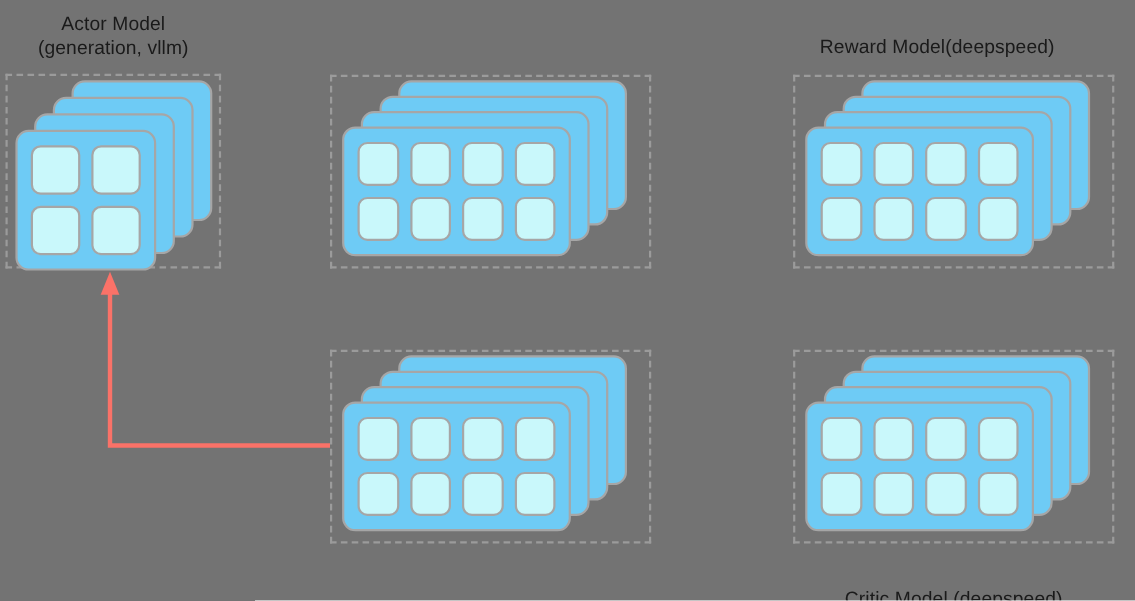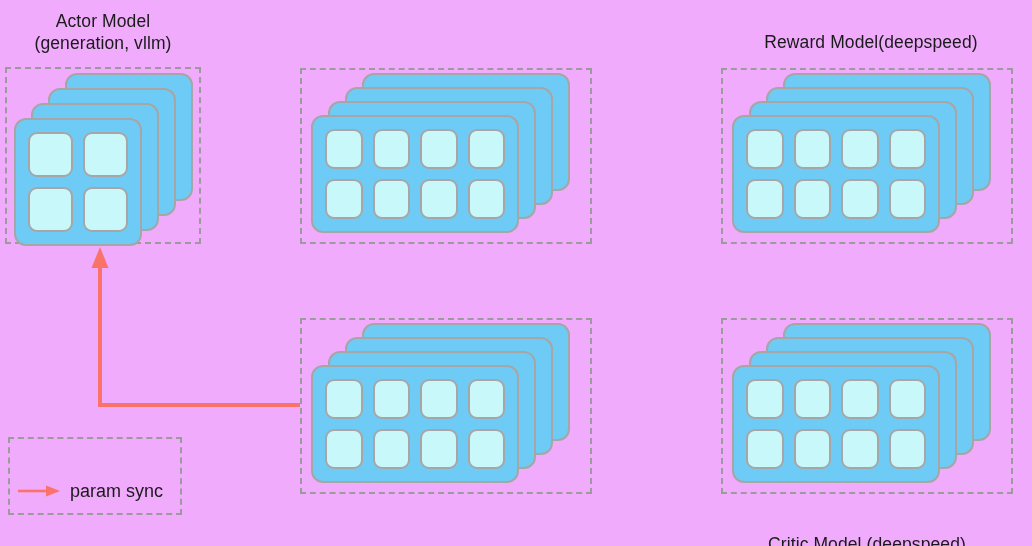--- a/index.html
+++ b/index.html
@@ -8,21 +8,21 @@
     background: #ffffff;
   }
   body {
     font-family: "Liberation Sans", sans-serif;
     -webkit-font-smoothing: antialiased;
   }
   #canvas {
     position: relative;
     width: 1032px;
     height: 546px;
-    background: #f0abfc;
+    background: #737373;
     overflow: hidden;
   }
 
   
   .group {
     position: absolute;
     box-sizing: border-box;
     border: 2px dashed #9b9b9b;
     background: transparent;
   }
@@ -128,21 +128,21 @@
         <div class="chip"></div>
         <div class="chip"></div>
         <div class="chip"></div>
         <div class="chip"></div>
         <div class="chip"></div>
         <div class="chip"></div>
       </div>
     </div>
   </div>
 
-  <div class="caption" style="left:721px; top:31px; width:300px;">Reward Model(deepspeed)</div>
+  <div class="caption" style="left:702px; top:31px; width:300px;">Reward Model(deepspeed)</div>
 
   <div class="group" style="left:721px; top:68px; width:292px; height:176px;">
     <div class="deck" style="left:0; top:0; width:288px; height:172px;">
       <div class="card" style="left:60px; top:3px; width:208px; height:118px;"></div>
       <div class="card" style="left:43px; top:17px; width:208px; height:118px;"></div>
       <div class="card" style="left:26px; top:31px; width:208px; height:118px;"></div>
       <div class="card front g8" style="left:9px; top:45px; width:208px; height:118px;">
         <div class="chip"></div>
         <div class="chip"></div>
         <div class="chip"></div>
@@ -192,23 +192,14 @@
     </div>
   </div>
 
   <div class="caption" style="left:717px; top:533px; width:300px;text-align:center;">Critic Model (deepspeed)</div>
 
   <svg class="arrow-svg" viewBox="0 0 1032 546" xmlns="http://www.w3.org/2000/svg">
     <path d="M 300 405 L 100 405 L 100 266" fill="none" stroke="#fa7268" stroke-width="4" stroke-linecap="butt" stroke-linejoin="miter"></path>
     <path d="M 100 247 L 108.5 268 L 91.5 268 Z" fill="#fa7268"></path>
   </svg>
 
-  <div class="legend" style="left:8px; top:437px; width:174px; height:78px;">
-    <div class="legend-row">
-      <svg width="44" height="16" viewBox="0 0 44 16">
-        <line x1="0" y1="8" x2="30" y2="8" stroke="#fa7268" stroke-width="2.6"></line>
-        <path d="M 42 8 L 28 2.5 L 28 13.5 Z" fill="#fa7268"></path>
-      </svg>
-      <span class="legend-label">param sync</span>
-    </div>
-  </div>
 
 </div>
 
 </body></html>

